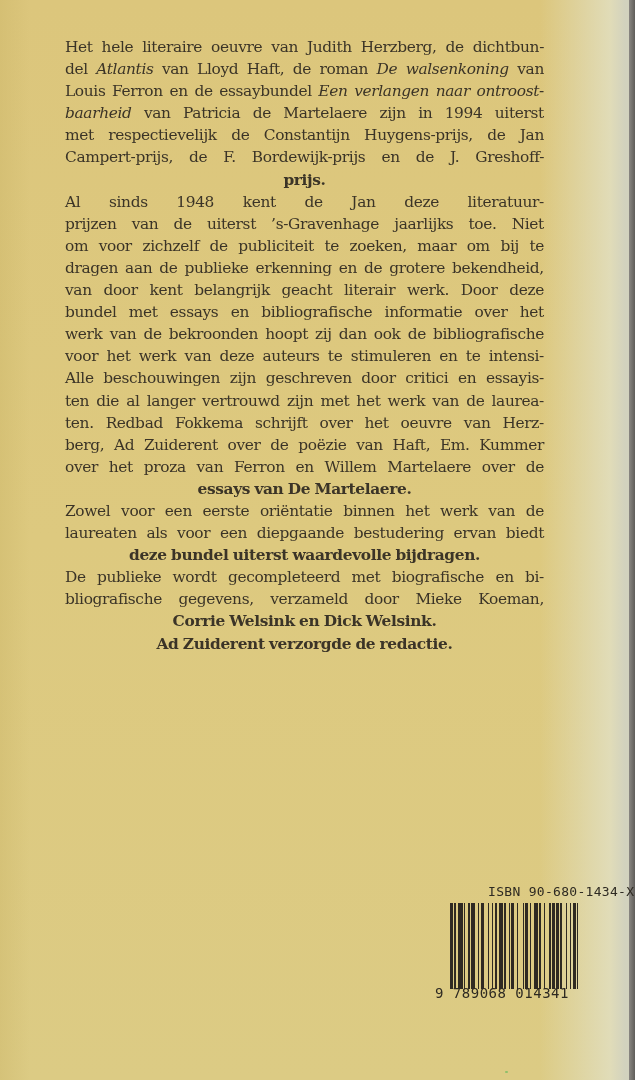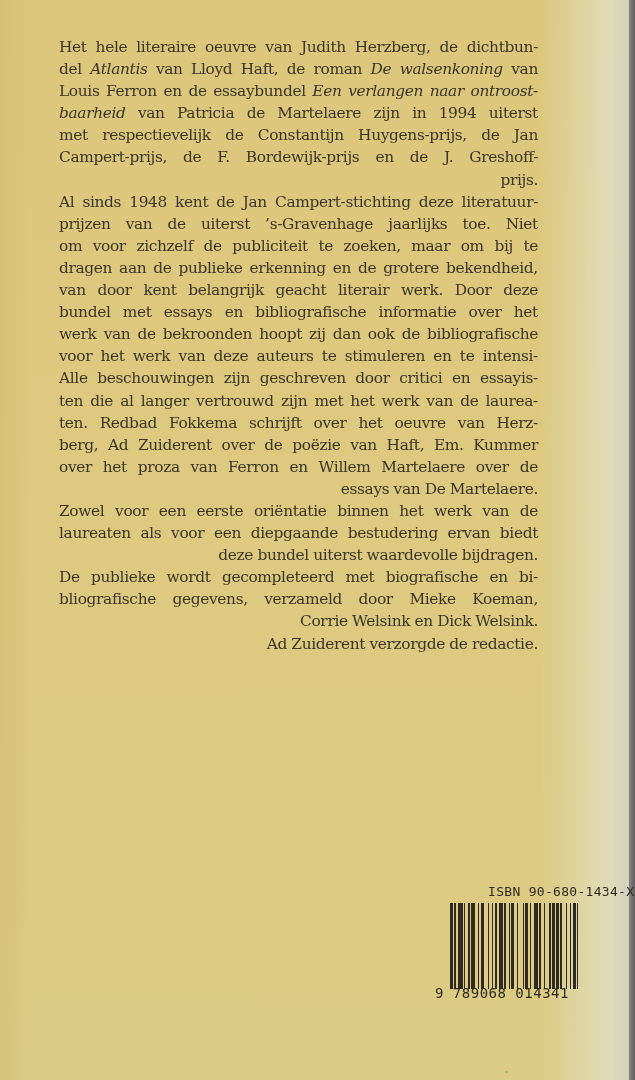--- a/index.html
+++ b/index.html
@@ -12,29 +12,29 @@
     background:
       linear-gradient(90deg, rgba(200,178,100,0.35) 0px, rgba(0,0,0,0) 30px),
       linear-gradient(90deg, rgba(0,0,0,0) 540px, rgba(225,222,190,0.9) 610px, rgba(210,210,190,1) 625px),
       linear-gradient(180deg, #dcc67c 0%, #ddc97f 50%, #dccb84 100%);
   }
   .spine-edge {
     position:absolute; right:0; top:0; width:6px; height:1080px;
     background:linear-gradient(90deg,#8a8782,#5f5d5a);
   }
   .blurb {
-    position:absolute; left:59px; top:36px; width:479px;
+    position:absolute; left:65px; top:36px; width:479px;
     font-family:"DejaVu Serif", "Liberation Serif", serif;
     font-size:15.4px; line-height:22.1px; color:#3b3427;
     letter-spacing:-0.35px;
   }
   .line { display:block; text-align:justify; text-align-last:justify; white-space:nowrap; height:22.1px; }
   .line.last { text-align-last:left; }
   .line span.j { display:flex; justify-content:space-between; }
-  .line.last span.j { justify-content:flex-end; gap:0.28em; }
+  .line.last span.j { justify-content:center; gap:0.28em;font-weight:bold; }
   i { font-style:italic; }
 
   .isbn-block { position:absolute; left:449px; top:882px; width:178px;margin-left:36px; }
   .isbn-text {
     font-family:"DejaVu Sans Mono","Liberation Mono",monospace;
     font-size:13px; color:#2e2a22; letter-spacing:0.3px; margin-left:3px;
   }
   .barcode {
     position:absolute; left:450px; top:903px; width:132px; height:86px;
     display:flex; align-items:stretch;
@@ -137,21 +137,20 @@
       </span>
     </div>
     <div class="line">
       <span class="j">
         <span>Al</span>
         <span>sinds</span>
         <span>1948</span>
         <span>kent</span>
         <span>de</span>
         <span>Jan</span>
-        <span>Campert-stichting</span>
         <span>deze</span>
         <span>literatuur-</span>
       </span>
     </div>
     <div class="line">
       <span class="j">
         <span>prijzen</span>
         <span>van</span>
         <span>de</span>
         <span>uiterst</span>

